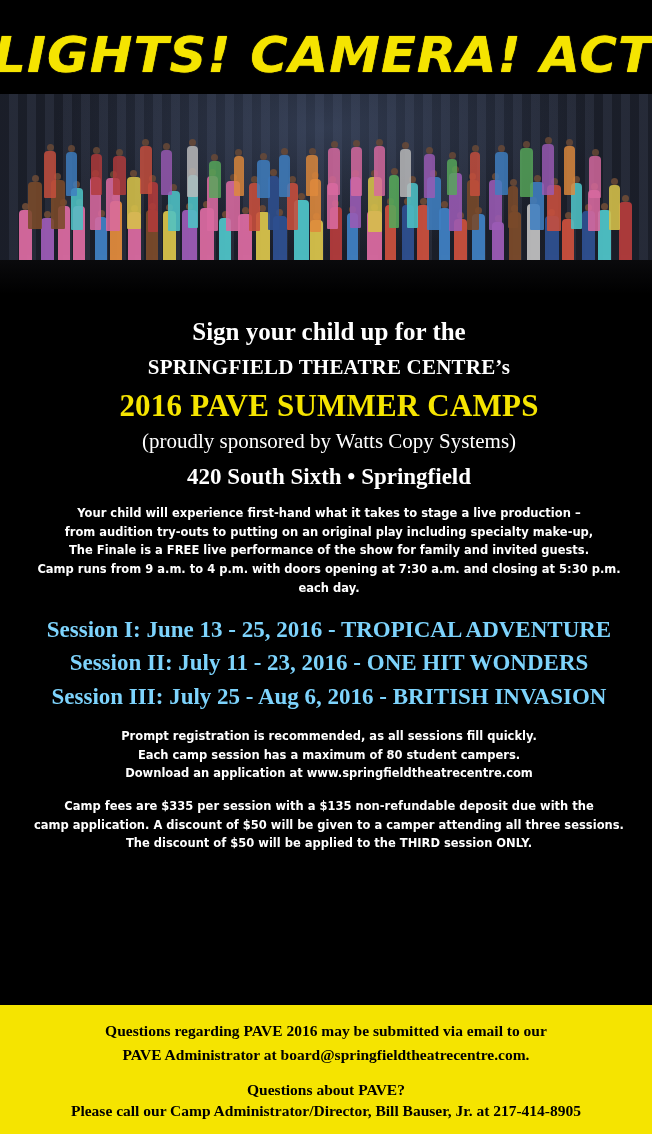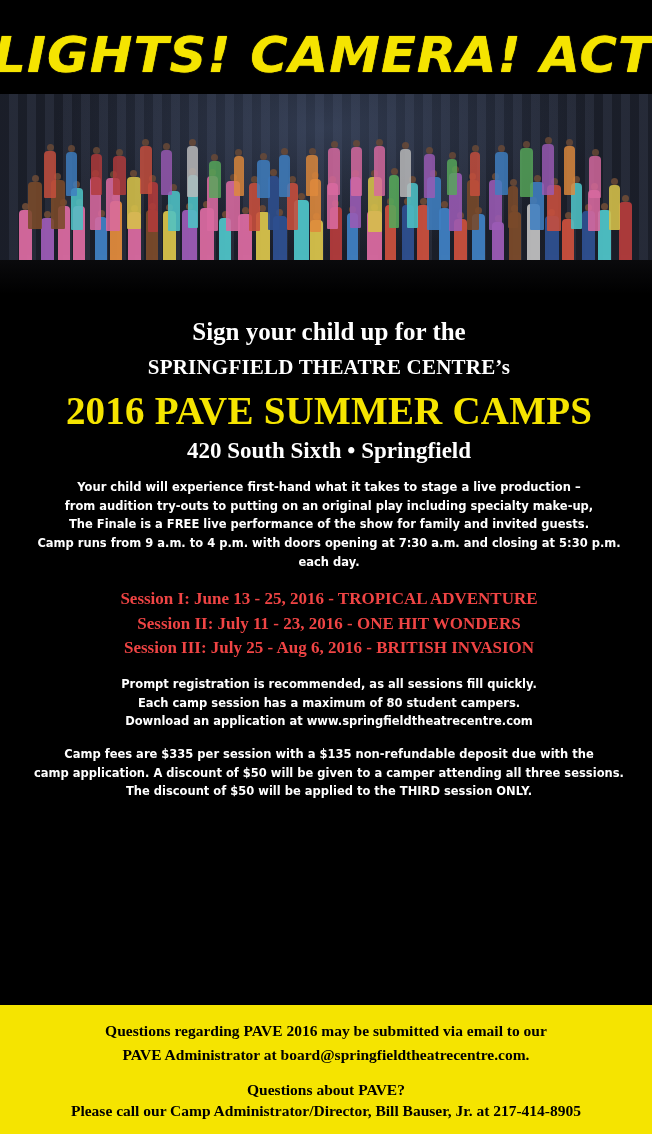--- a/index.html
+++ b/index.html
@@ -106,21 +106,21 @@
     font-weight: bold;
     margin: 6px 0 9px 0;
   }
   .line-stc {
     font-size: 21px;
     font-weight: bold;
     letter-spacing: 0.2px;
     margin: 0 0 8px 0;
   }
   .line-camps {
-    font-size: 39px;
+    font-size: 31px;
     font-weight: bold;
     color: #f5e400;
     letter-spacing: 0.2px;
     margin: 0 0 5px 0;
   }
   .line-sponsor {
     font-size: 21px;
     margin: 0 0 10px 0;
   }
   .line-venue {
@@ -140,23 +140,23 @@
     font-size: 11.5px;
     line-height: 1.62;
     color: #ffffff;
     margin: 4px 0 16px 0;
   }
 
   .sessions {
     margin: 4px 0 14px 0;
   }
   .session-line {
-    font-size: 17px;
-    font-weight: bold;
-    color: #ef4444;
+    font-size: 23px;
+    font-weight: bold;
+    color: #7dd3fc;
     line-height: 1.45;
     font-family: Liberation Serif, serif;
   }
 
   .small-copy {
     font-family: "DejaVu Sans", sans-serif;
     font-weight: bold;
     font-size: 11.5px;
     line-height: 1.62;
     color: #ffffff;
@@ -294,20 +294,21 @@
         <div class="kid" style="left: 563.517px; bottom: 73.1839px; width: 11.1504px; height: 48.6523px; background: rgb(224, 138, 60); opacity: 0.82;"></div>
         <div class="kid" style="left: 589.486px; bottom: 70.3661px; width: 11.7708px; height: 41.521px; background: rgb(217, 106, 160); opacity: 0.82;"></div>
       </div>
     <div class="stage-floor"></div>
   </div>
 
   <div class="main">
     <div class="line-sign">Sign your child up for the</div>
     <div class="line-stc">SPRINGFIELD THEATRE CENTRE’s</div>
     <div class="line-camps">2016 PAVE SUMMER CAMPS</div>
+    <div class="line-sponsor">(proudly sponsored by Watts Copy Systems)</div>
     <div class="line-address">420 South Sixth • Springfield</div>
 
     <div class="body-copy">
       <div>Your child will experience first-hand what it takes to stage a live production –</div>
       <div>from audition try-outs to putting on an original play including specialty make-up,</div>
       <div>The Finale is a FREE live performance of the show for family and invited guests.</div>
       <div>Camp runs from 9 a.m. to 4 p.m. with doors opening at 7:30 a.m. and closing at 5:30 p.m. each day.</div>
     </div>
 
     <div class="sessions">

